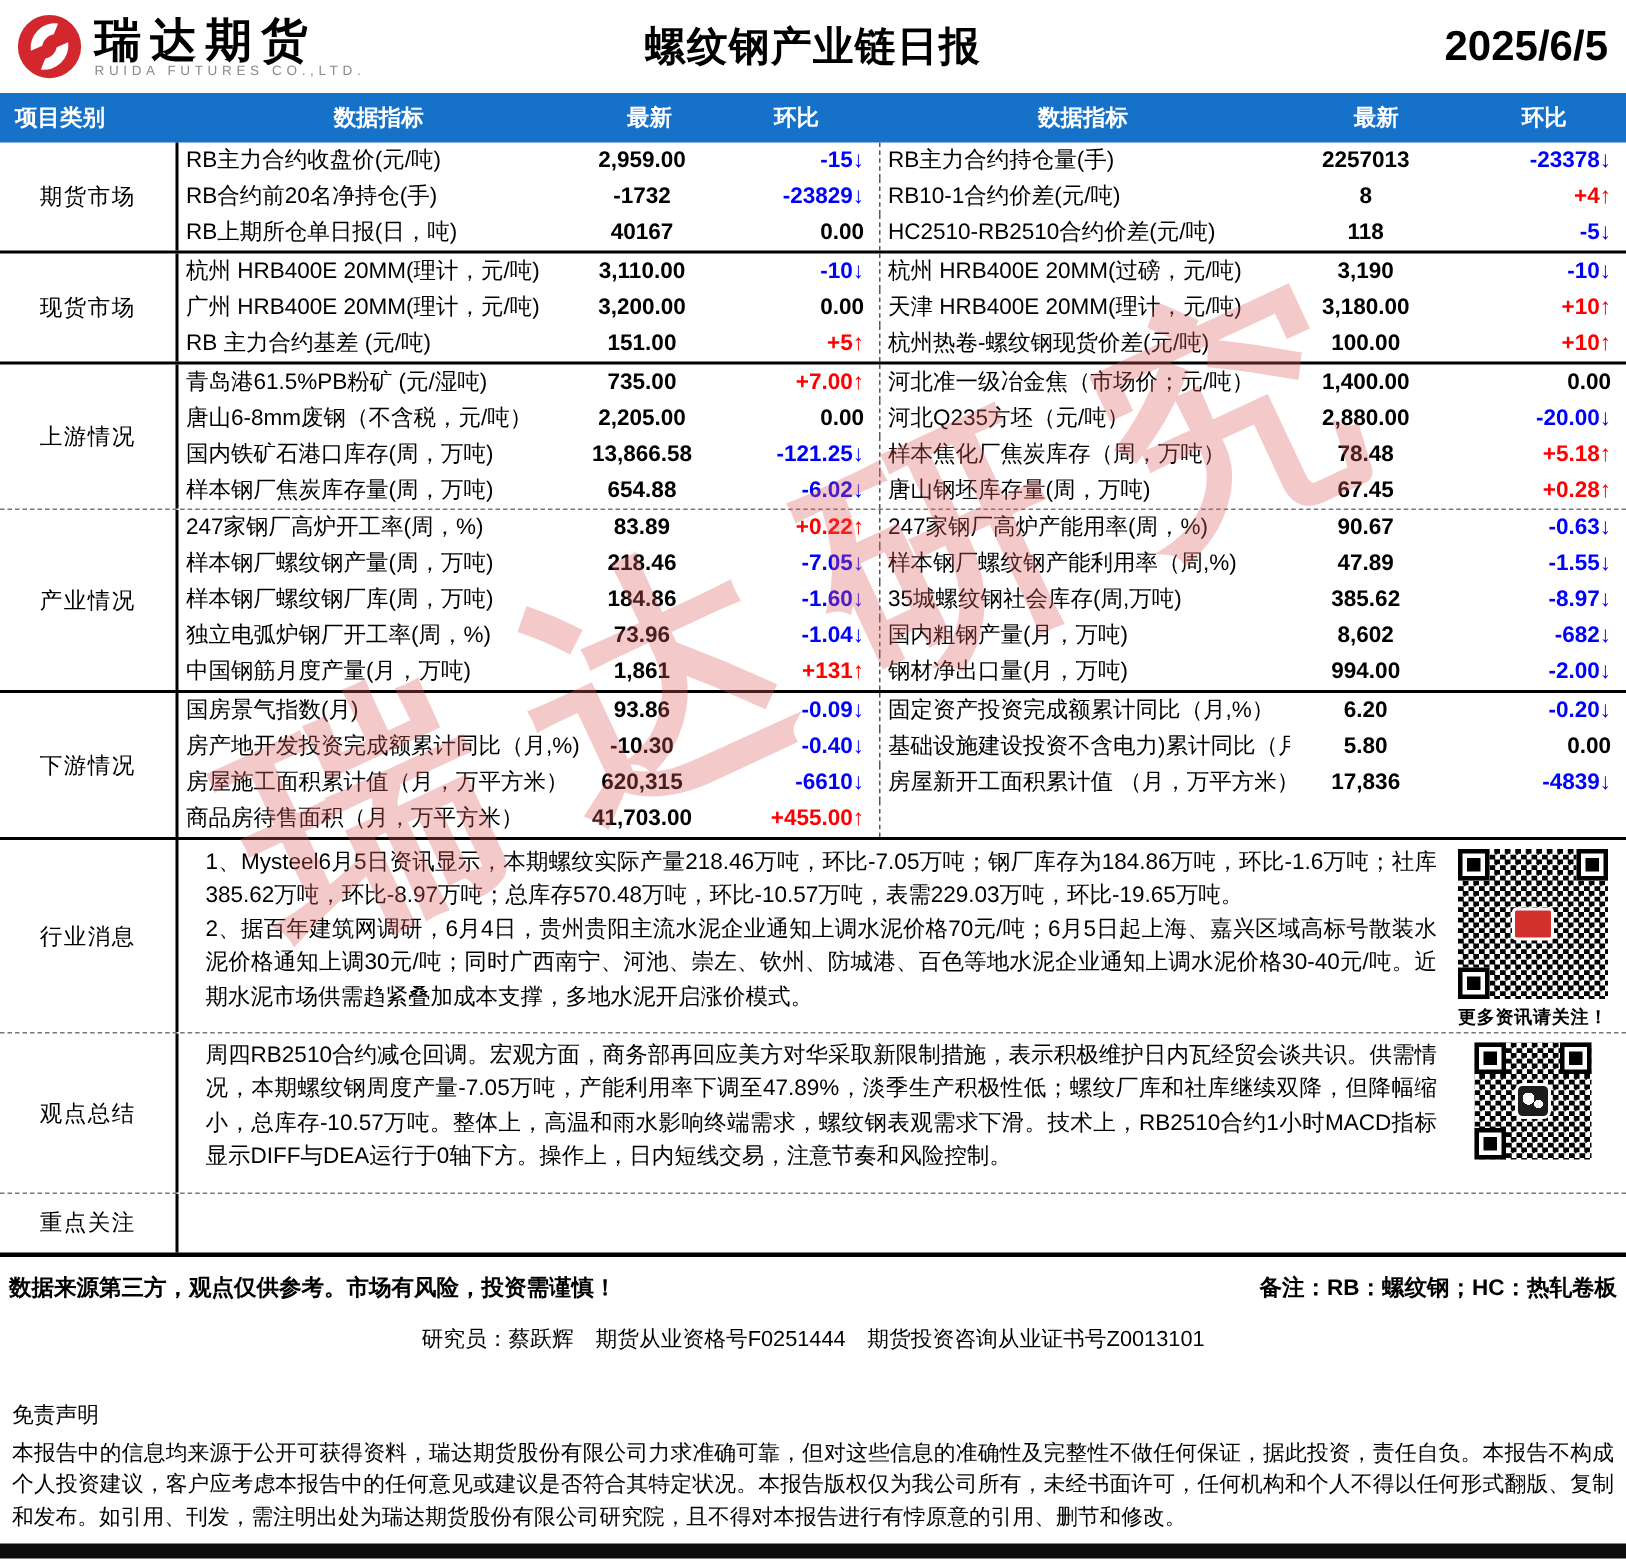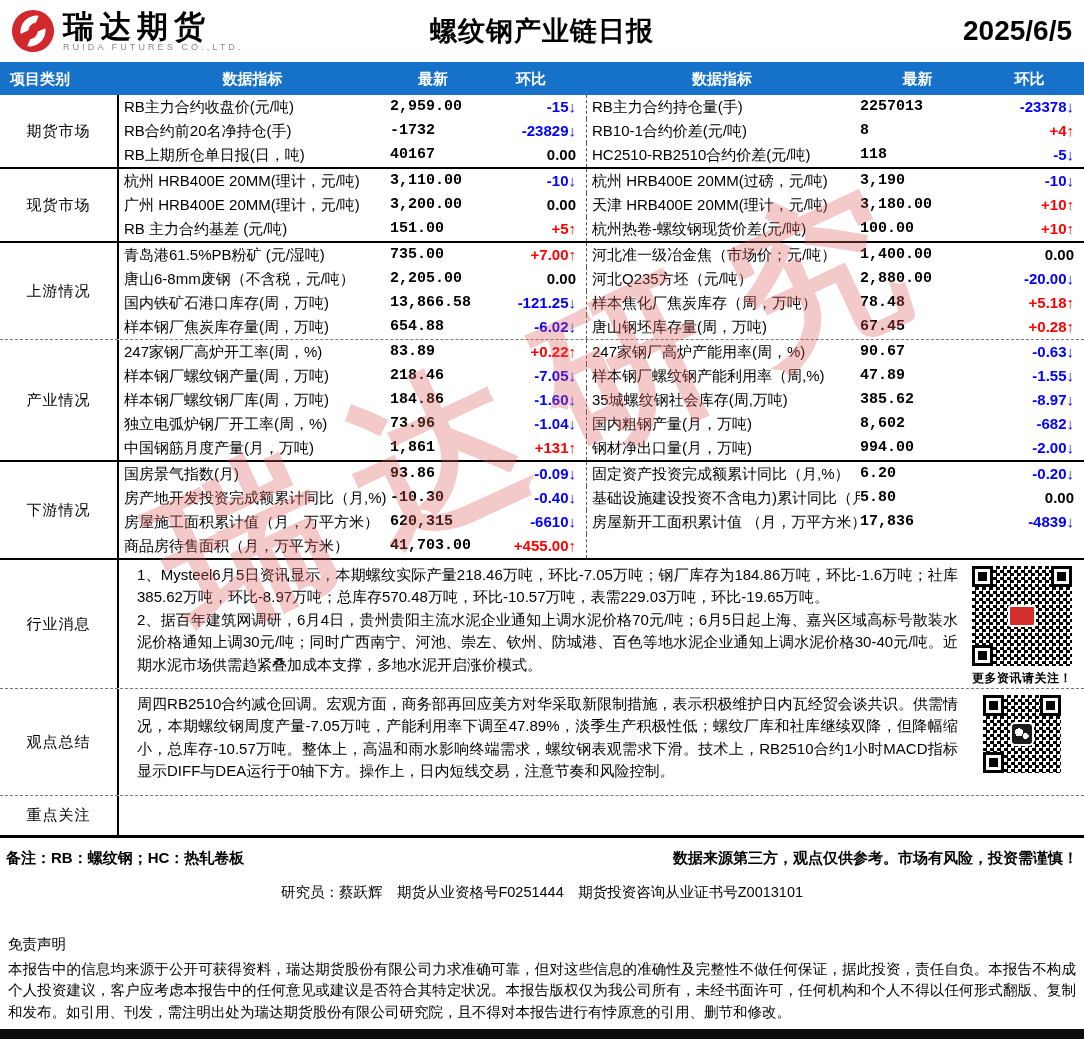--- a/index.html
+++ b/index.html
@@ -27,21 +27,21 @@
   .tsection { display:flex; }
   #rows-host .tsection + .tsection { border-top:2px solid #000; }
   #rows-host .tsection:nth-child(4) { border-top:1px dashed #777; }
   .cat { width:117px; display:flex; align-items:center; justify-content:center;
          font-size:15px; letter-spacing:1px; }
   .rows { flex:1; border-left:2px solid #000; }
   .drow { display:grid; grid-template-columns:271px 90px 106px 274px 115px 109px;
           height:24px; line-height:24px; }
   .c { overflow:hidden; white-space:nowrap; font-size:15px; }
   .lbl { padding-left:5px; }
-  .val { font-weight:700; text-align:left; padding-right:14px;font-family:Liberation Mono, monospace; }
+  .val { font-weight:700; text-align:center; padding-right:14px; }
   .chg { font-weight:700; text-align:right; padding-right:10px; }
   .rdiv { border-left:1px dashed #555; }
   .up { color:#FF0000; } .down { color:#0000FF; } .flat { color:#000; }
 
   
   .bsection { display:flex; }
   .bsection .bcontent { flex:1; border-left:2px solid #000; display:flex; }
   .sec-news { height:130px; border-top:2px solid #000; }
   .sec-sum  { height:107px; border-top:1px dashed #777; }
   .sec-focus{ height:43px;  border-top:1px dashed #777; border-bottom:3px solid #000; }
@@ -321,22 +321,22 @@
   </div>
 
   <div class="bsection sec-focus">
     <div class="cat">重点关注</div>
     <div class="bcontent">
       <div class="btext"></div>
     </div>
   </div>
 
   <div class="foot1">
+    <span>数据来源第三方，观点仅供参考。市场有风险，投资需谨慎！</span>
     <span>备注：RB：螺纹钢；HC：热轧卷板</span>
-    <span>数据来源第三方，观点仅供参考。市场有风险，投资需谨慎！</span>
   </div>
   <div class="researcher">研究员：蔡跃辉　期货从业资格号F0251444　期货投资咨询从业证书号Z0013101</div>
   <div class="disc">
     <div class="disc-title">免责声明</div>
     <div class="disc-body">本报告中的信息均来源于公开可获得资料，瑞达期货股份有限公司力求准确可靠，但对这些信息的准确性及完整性不做任何保证，据此投资，责任自负。本报告不构成个人投资建议，客户应考虑本报告中的任何意见或建议是否符合其特定状况。本报告版权仅为我公司所有，未经书面许可，任何机构和个人不得以任何形式翻版、复制和发布。如引用、刊发，需注明出处为瑞达期货股份有限公司研究院，且不得对本报告进行有悖原意的引用、删节和修改。</div>
   </div>
 
   <div class="watermark">瑞达研究</div>
   <div class="bottom-bar"></div>
 </div>

